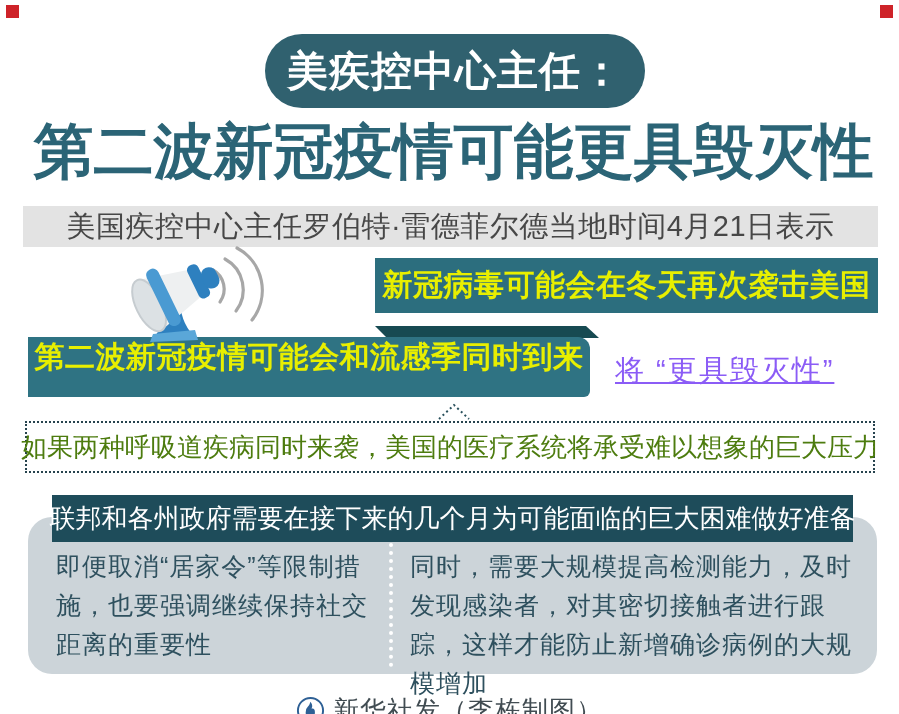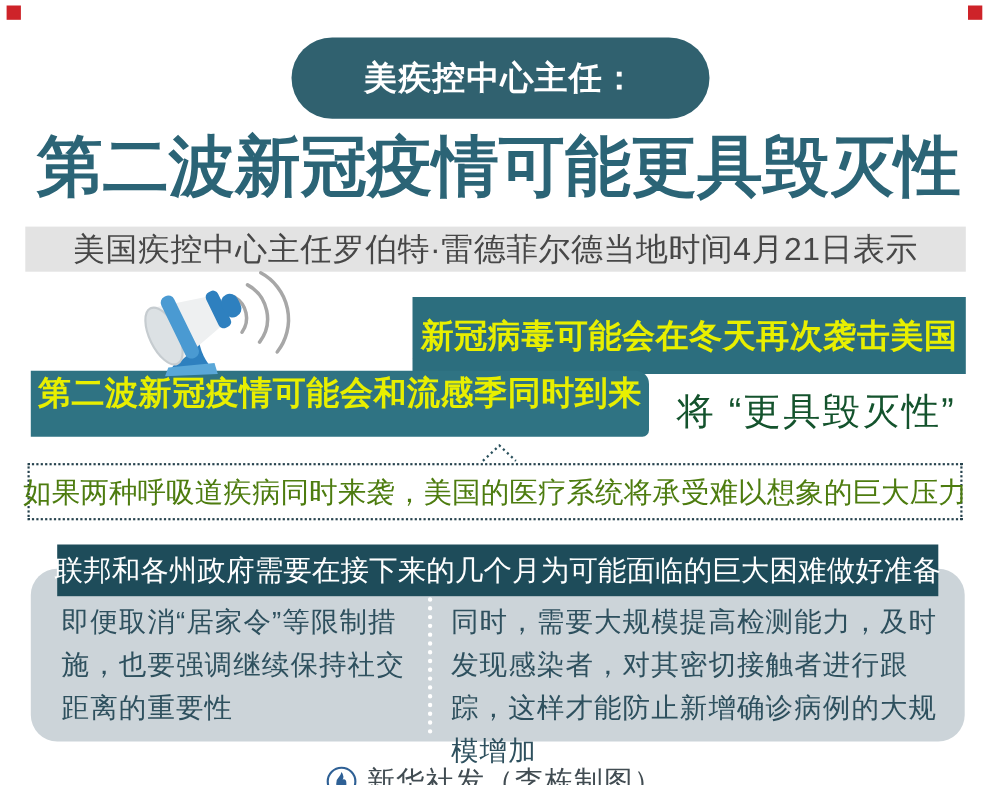--- a/index.html
+++ b/index.html
@@ -12,54 +12,54 @@
   .corner-mark.left { left:6px; }
   .corner-mark.right { right:6px; }
 
   
   .badge {
     position:absolute; left:265px; top:34px; width:380px; height:74px;
     background:#30616f; border-radius:38px;
     display:flex; align-items:center; justify-content:center;
   }
   .badge-label {
-    color:#ffffff; font-size:30px; font-weight:bold; letter-spacing:1px;
+    color:#ffffff; font-size:41px; font-weight:bold; letter-spacing:1px;
     font-family:Liberation Serif, serif;
   }
   .main-title {
     position:absolute; left:4px; top:112px; width:899px; text-align:center;
     font-size:60px; font-weight:bold; color:#2b6476; letter-spacing:0px;
     font-family:"Liberation Serif","DejaVu Serif",serif; white-space:nowrap;
   }
   .subtitle-bar {
     position:absolute; left:23px; top:206px; width:855px; height:41px;
     background:#e3e3e3; display:flex; align-items:center; justify-content:center;
   }
   .subtitle { font-size:29px; color:#474747; letter-spacing:0.5px; white-space:nowrap; }
 
   
   .megaphone-svg { position:absolute; left:116px; top:242px; z-index:3; }
 
   
   .banner-top {
-    position:absolute; left:375px; top:270px; width:503px; height:70px;
+    position:absolute; left:375px; top:258px; width:503px; height:55px;
     background:#2c6e7e; display:flex; align-items:center; justify-content:center; z-index:2;
   }
   .banner-fold-svg { position:absolute; left:370px; top:326px; z-index:1; }
   .banner-bottom {
     position:absolute; left:28px; top:337px; width:562px; height:60px;
     background:#2f7383; border-radius:0 12px 6px 0;
     display:flex; align-items:flex-start; justify-content:center; z-index:2;
   }
   .banner-text { color:#e8ef00; font-weight:bold; white-space:nowrap; }
   .banner-top  .banner-text { font-size:30px; letter-spacing:0.5px; }
   .banner-bottom .banner-text { font-size:30px; letter-spacing:0.5px; }
   .aside-note {
-    position:absolute; left:615px; top:351px; font-size:34px; color:#14532d;
-    letter-spacing:2px; white-space:nowrap;
+    position:absolute; left:615px; top:351px; font-size:29px; color:#8b5cf6;
+    letter-spacing:2px; white-space:nowrap;text-decoration:underline;
   }
   .caret-svg { position:absolute; left:437px; top:403px; }
 
   
   .warning-box {
     position:absolute; left:25px; top:421px; width:846px; height:48px;
     border:2px dotted #27434e; background:#ffffff;
     display:flex; align-items:center; justify-content:center;
   }
   .warning-text { color:#4d7c0f; font-size:26px; white-space:nowrap; }

